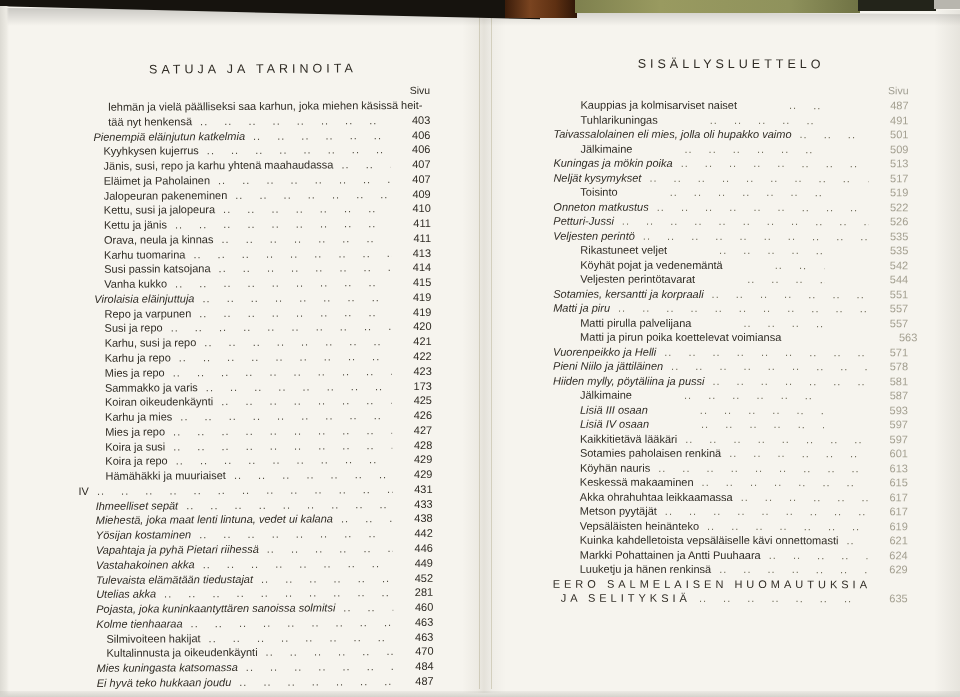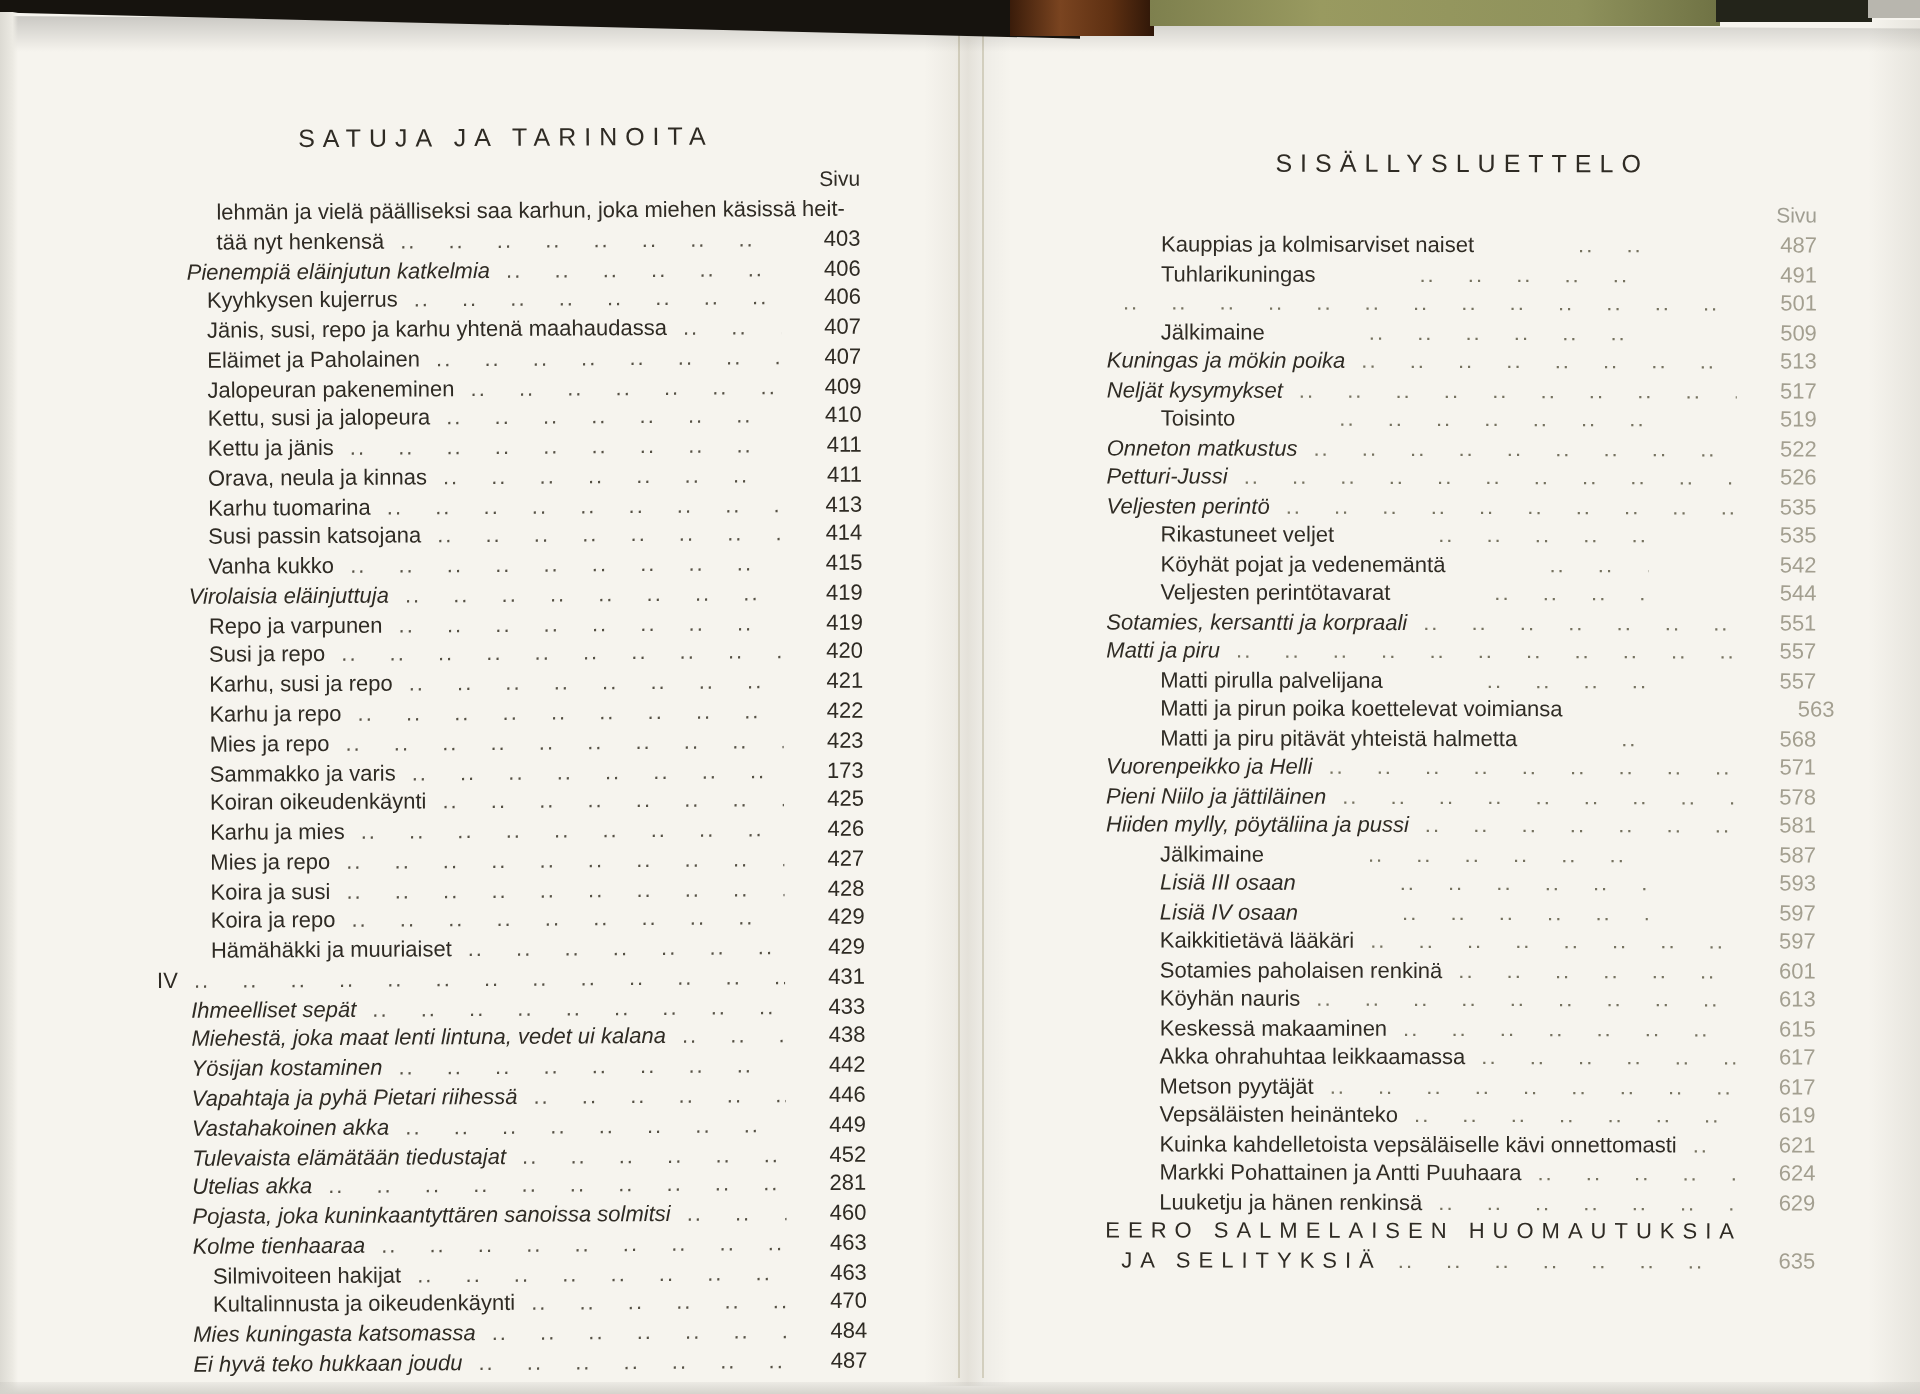--- a/index.html
+++ b/index.html
@@ -36,21 +36,21 @@
   .crease.c1{left:479px;} .crease.c2{left:491px;}
   
   .page{position:absolute;top:10px;bottom:0;}
   .page-left{left:8px;width:468px;}
   .page-right{left:496px;right:0;}
   .page-inner{position:relative;height:100%;}
   .page-left .page-inner{padding:0 44px 0 70px;transform:rotate(-0.35deg);}
   .page-right .page-inner{padding:0 52px 0 57px;transform:rotate(0.1deg);}
   .page-header{text-align:center;font-size:12.5px;letter-spacing:4px;white-space:nowrap;}
   .page-left .page-header{margin-top:52px;}
-  .page-right .page-header{margin-top:65px;}
+  .page-right .page-header{margin-top:47px;}
   .sivu-row{text-align:right;font-size:10.5px;}
   .page-left .sivu-row{margin-top:9px;}
   .page-right .sivu-row{margin-top:13px;color:#a09e92;}
   
   .toc{margin-top:2px;}
   .page-left  .toc{--rh:14.78px;}
   .page-right .toc{--rh:14.5px;}
   .row{display:flex;align-items:baseline;height:var(--rh);font-size:11px;line-height:var(--rh);}
   .row .title{white-space:nowrap;}
   .row.italic .title{font-style:italic;}
@@ -296,20 +296,21 @@
             <span class="title">Kauppias ja kolmisarviset naiset</span>
             <span class="leader"></span>
             <span class="pageno">487</span>
           </div>
           <div class="row roman ind1">
             <span class="title">Tuhlarikuningas</span>
             <span class="leader"></span>
             <span class="pageno">491</span>
           </div>
           <div class="row italic ind0">
+            <span class="title">Taivassalolainen eli mies, jolla oli hupakko vaimo</span>
             <span class="leader"></span>
             <span class="pageno">501</span>
           </div>
           <div class="row roman ind1">
             <span class="title">Jälkimaine</span>
             <span class="leader"></span>
             <span class="pageno">509</span>
           </div>
           <div class="row italic ind0">
             <span class="title">Kuningas ja mökin poika</span>
@@ -368,25 +369,20 @@
           </div>
           <div class="row roman ind1">
             <span class="title">Matti pirulla palvelijana</span>
             <span class="leader"></span>
             <span class="pageno">557</span>
           </div>
           <div class="row roman ind1">
             <span class="title">Matti ja pirun poika koettelevat voimiansa</span>
             <span class="leader"></span>
             <span class="pageno">563</span>
-          </div>
-          <div class="row roman ind1">
-            <span class="title">Matti ja piru pitävät yhteistä halmetta</span>
-            <span class="leader"></span>
-            <span class="pageno">568</span>
           </div>
           <div class="row italic ind0">
             <span class="title">Vuorenpeikko ja Helli</span>
             <span class="leader"></span>
             <span class="pageno">571</span>
           </div>
           <div class="row italic ind0">
             <span class="title">Pieni Niilo ja jättiläinen</span>
             <span class="leader"></span>
             <span class="pageno">578</span>

